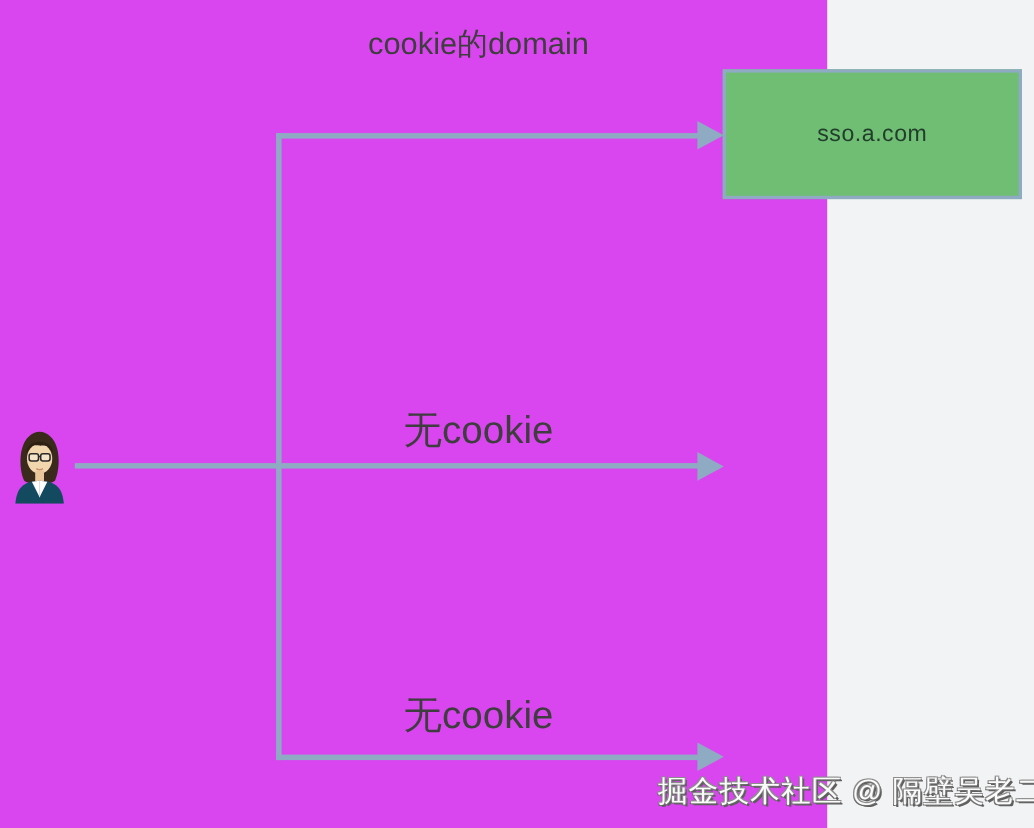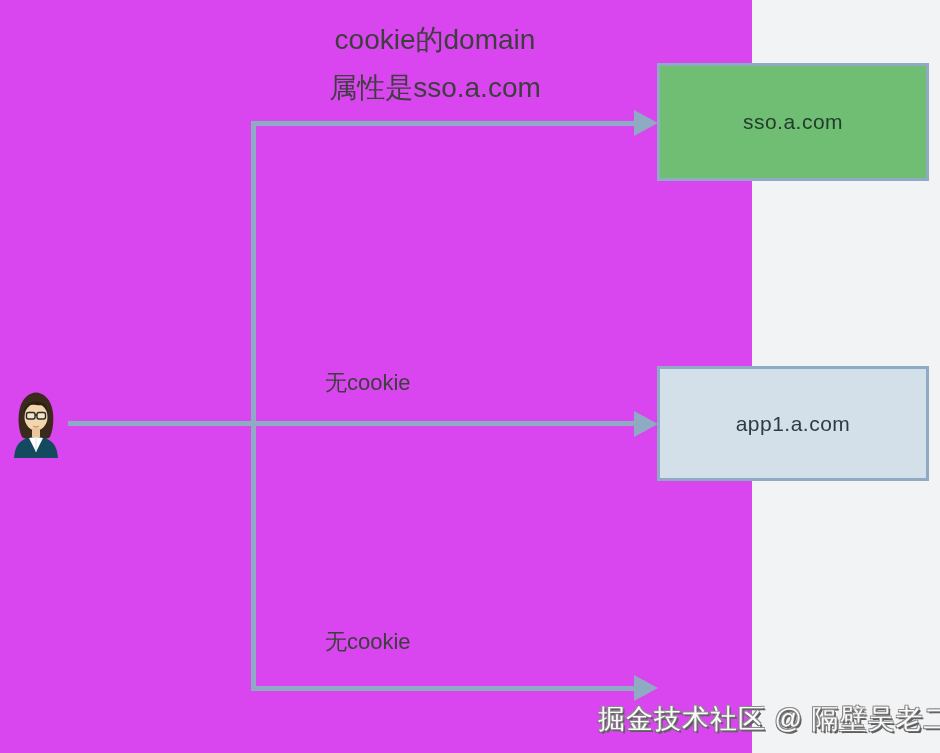--- a/index.html
+++ b/index.html
@@ -57,21 +57,22 @@
     width: 330px;
     text-align: center;
     font-size: 28px;
     line-height: 48px;
     color: #3e3e3e;
   }
   .no-cookie-label {
     position: absolute;
     width: 220px;
     left: 325px;
-    font-size: 22px;
+    text-align: center;
+    font-size: 35px;
     color: #3e3e3e;
   }
   .no-cookie-1 { top: 368px; }
   .no-cookie-2 { top: 627px; }
   
   .watermark {
     position: absolute;
     left: 598px; top: 701px;
     font-size: 27px;
     letter-spacing: 1px;
@@ -91,21 +92,20 @@
     width: 48px; height: 68px;
   }
 </style>
 </head>
 <body>
 
 <div class="canvas">
 
   <div class="top-label">
     <div>cookie的domain</div>
-    <div>属性是sso.a.com</div>
   </div>
 
   <svg class="user-avatar" viewBox="0 0 48 68" aria-hidden="true">
 
     <path d="M10,47 C5,36 5,15 14,7 C20,1 28,1 34,7 C43,15 43,36 38,47 C33,51 15,51 10,47 Z" fill="#3a2a1c"></path>
 
     <ellipse cx="24" cy="27" rx="11.5" ry="13.5" fill="#f2d6ae"></ellipse>
 
     <path d="M12,22 C11,8 37,8 36,22 C31,13 30,16 24,15 C18,14 16,15 12,22 Z" fill="#2e2013"></path>
 
@@ -132,19 +132,16 @@
   <div class="arrowhead arrow-sso"></div>
   <div class="arrowhead arrow-app1"></div>
   <div class="arrowhead arrow-app2"></div>
 
   <div class="no-cookie-label no-cookie-1">无cookie</div>
   <div class="no-cookie-label no-cookie-2">无cookie</div>
 
   <div class="node node-sso">
     <span>sso.a.com</span>
   </div>
-  <div class="node node-app1">
-    <span>app1.a.com</span>
-  </div>
 
   <div class="watermark">掘金技术社区 @ 隔壁吴老二</div>
 
 </div>
 
 </body></html>

